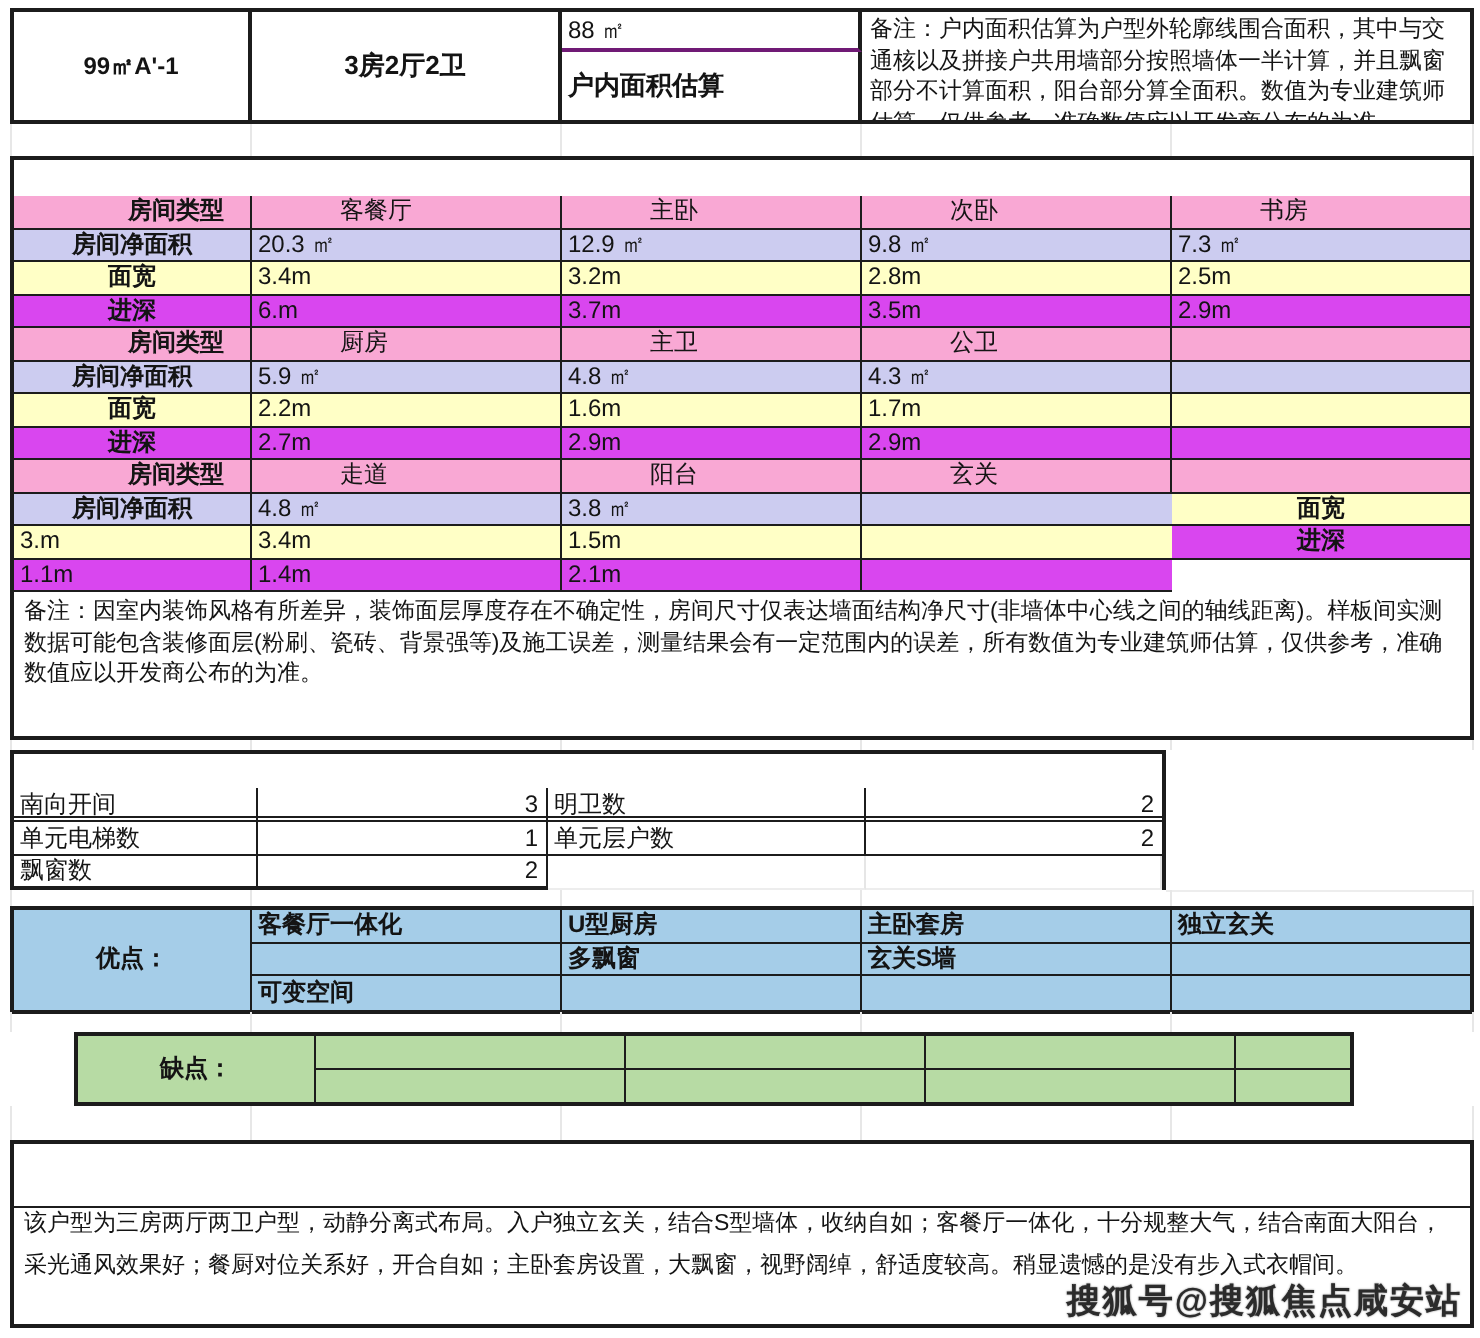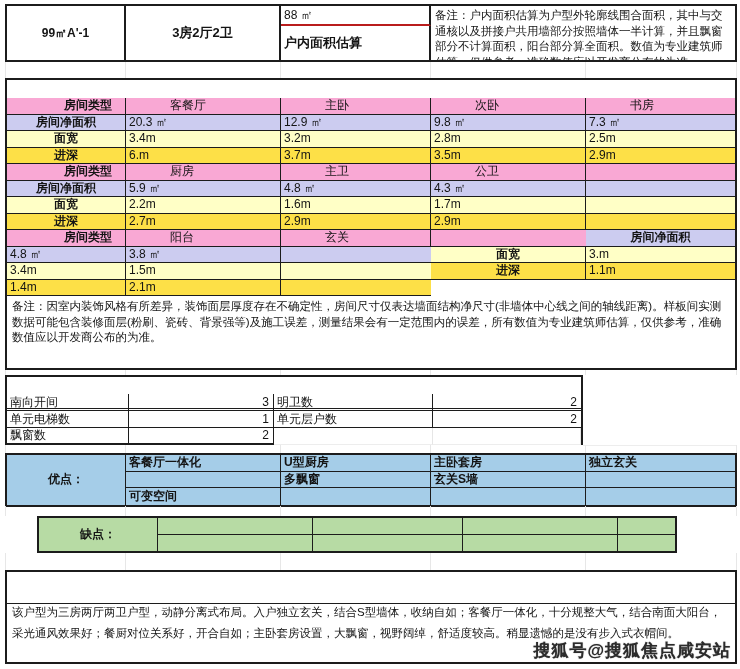--- a/index.html
+++ b/index.html
@@ -5,40 +5,40 @@
   html,body{margin:0;padding:0;background:#fff;}
   #page{position:relative;width:740px;height:669px;background:#fff;overflow:hidden;
         font-family:"Liberation Sans","DejaVu Sans",sans-serif;color:#141414;}
   .tbl{position:absolute;box-sizing:border-box;border:2px solid #1c1c1c;background:#fff;display:grid;}
   .cell{box-sizing:border-box;border-right:1px solid #1c1c1c;border-bottom:1px solid #1c1c1c;
         font-size:12px;line-height:1.25;display:flex;align-items:center;padding:0 3px;overflow:hidden;white-space:nowrap;}
   .noR{border-right:none;} .noB{border-bottom:none;}
   .lab{font-weight:bold;justify-content:center;padding:0;}
   .ttl{grid-column:1/-1;background:#cfcfcf;font-weight:bold;justify-content:center;
        border-right:none;border-bottom:1px solid #1c1c1c;margin-top:31px;}
-  .bw{background:#f9a8d4;padding-left:44px;} .ba{background:#ccccf0;} .bwd{background:#ffffc6;} .bd{background:#fde047;}
+  .bw{background:#f9a8d4;padding-left:44px;} .ba{background:#ccccf0;} .bwd{background:#ffffc6;} .bd{background:#d946ef;}
   .blue{background:#a5cde8;} .green{background:#b7dba4;}
   .note{grid-column:1/-1;border-right:none;border-bottom:none;white-space:normal;align-items:flex-start;
         font-size:11.5px;line-height:15.5px;padding:3px 5px;display:block;}
   .num{justify-content:flex-end;padding-right:4px;}
   .ghost{border-right:1px solid #e6e6e6;border-bottom:1px solid #ededed;background:#fff;}
   .gap{position:absolute;left:5px;width:732px;
        background:
         linear-gradient(#e7e7e7,#e7e7e7) 0 0/1px 100% no-repeat,
         linear-gradient(#e7e7e7,#e7e7e7) 120px 0/1px 100% no-repeat,
         linear-gradient(#e7e7e7,#e7e7e7) 275px 0/1px 100% no-repeat,
         linear-gradient(#e7e7e7,#e7e7e7) 425px 0/1px 100% no-repeat,
         linear-gradient(#e7e7e7,#e7e7e7) 580px 0/1px 100% no-repeat,
         linear-gradient(#e7e7e7,#e7e7e7) 731px 0/1px 100% no-repeat;}
   
   #top{left:5px;top:4px;width:732px;height:58px;grid-template-columns:119px 155px 150px auto;grid-template-rows:20px auto;}
   #top .cell{border-right:2px solid #1c1c1c;border-bottom:none;}
   #top .span2{grid-row:1/span 2;}
   #top .b13{font-size:13px;font-weight:bold;}
-  #top .small-cell{border-bottom:2px solid #b91c1c;}
+  #top .small-cell{border-bottom:2px solid #701a75;}
   #top .topnote{white-space:normal;align-items:flex-start;display:block;font-size:11.5px;line-height:15.5px;
         padding:2px 4px;border-right:none;overflow:hidden;}
   
   #room{left:5px;top:78px;width:732px;grid-template-columns:119px 155px 150px 155px auto;
         grid-template-rows:18px repeat(12,16.5px) 72px;}
   #room .cell:nth-child(5n+6){border-right:none;} 
   
   #ana{left:5px;top:375px;width:578px;grid-template-columns:122px 145px 159px auto;
        grid-template-rows:17px repeat(3,17px);border-bottom:none;}
   #ana .r3{border-bottom:2px solid #1c1c1c;}
@@ -118,20 +118,21 @@
     <div class="cell bwd">1.7m</div>
     <div class="cell bwd noR"></div>
 
     <div class="cell lab bd">进深</div>
     <div class="cell bd">2.7m</div>
     <div class="cell bd">2.9m</div>
     <div class="cell bd">2.9m</div>
     <div class="cell bd noR"></div>
 
     <div class="cell lab bw">房间类型</div>
+    <div class="cell bw">走道</div>
     <div class="cell bw">阳台</div>
     <div class="cell bw">玄关</div>
     <div class="cell bw noR"></div>
 
     <div class="cell lab ba">房间净面积</div>
     <div class="cell ba">4.8 ㎡</div>
     <div class="cell ba">3.8 ㎡</div>
     <div class="cell ba noR"></div>
 
     <div class="cell lab bwd">面宽</div>

